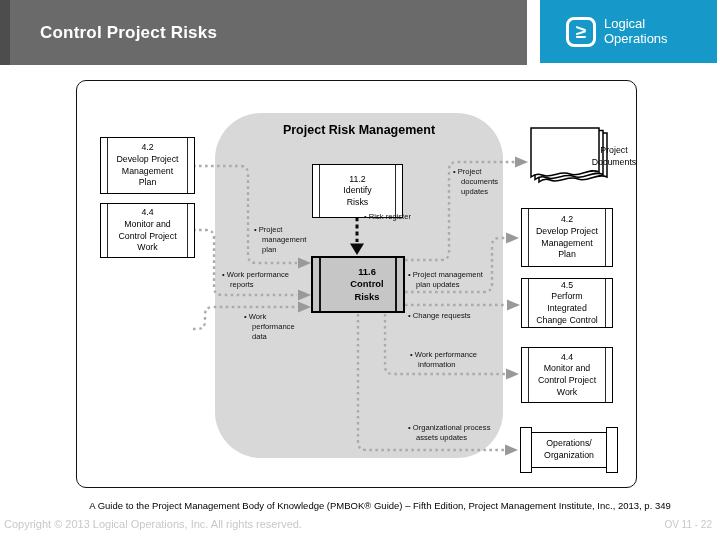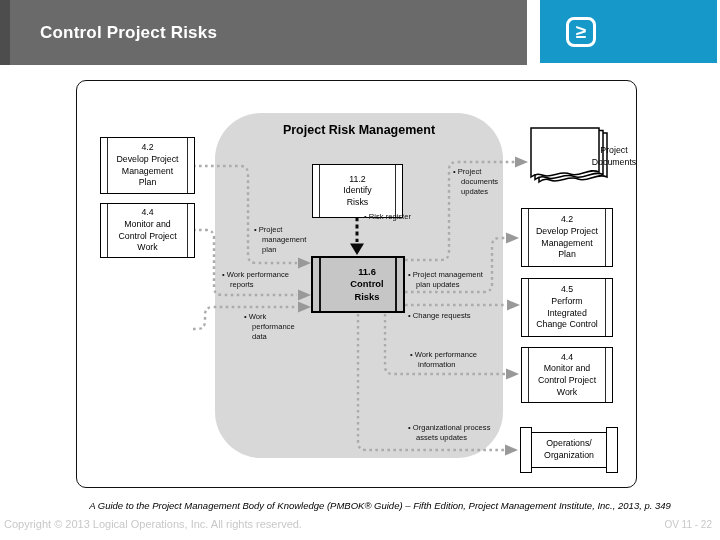--- a/index.html
+++ b/index.html
@@ -33,35 +33,39 @@
   .ent-rect { position:absolute; left:5px; right:5px; top:5px; bottom:5px; background:#fff; border:1.4px solid #000;
     display:flex; align-items:center; justify-content:center; text-align:center; font-size:8.8px; line-height:1.32; }
   .ent-bar { position:absolute; top:0; bottom:0; width:12px; background:#fff; border:1.4px solid #000; box-sizing:border-box; }
   .ent-bar-left { left:0; } .ent-bar-right { right:0; }
   
   .doc-shape { position:absolute; left:530px; top:127px; }
   .doc-label { position:absolute; left:530px; top:145px; width:72px; text-align:center; font-size:8.8px; line-height:1.35;margin-left:48px; }
   
   .flow-label { position:absolute; font-size:7.6px; line-height:1.33; color:#101010; white-space:pre; padding-left:8px; text-indent:-8px; }
   
-  .citation { position:absolute; left:0; top:500px; width:720px; box-sizing:border-box; padding-left:40px; text-align:center; font-size:9.5px; color:#000;font-style:italic; }
+  .citation { position:absolute; left:0; top:500px; width:720px; box-sizing:border-box; padding-left:40px; text-align:center; font-size:9.5px; color:#000; }
   .copyright { position:absolute; left:4px; top:518px; font-size:11px; color:#C8C8C8; }
   .slide-num { position:absolute; right:8px; top:519px; font-size:10px; color:#C8C8C8; }
 </style>
 </head>
 <body>
 
 <div class="slide">
 
   <div class="header-strip"></div>
   <div class="header-bar">
     <span class="header-title">Control Project Risks</span>
   </div>
   <div class="logo-block">
     <div class="logo-icon">≥</div>
+    <div class="logo-text">
+      <div>Logical</div>
+      <div>Operations</div>
+    </div>
   </div>
 
   <div class="outer-rect"></div>
   <div class="blob"></div>
   <div class="diagram-title">Project Risk Management</div>
 
   <svg class="connectors" viewBox="0 0 720 540">
     <g fill="none" stroke="#ABABAB" stroke-width="2.4" stroke-dasharray="2.6 3.4">
       <path d="M193,166 H240 Q248,166 248,174 V255 Q248,263 256,263 H297"></path>
       <path d="M193,230 H206 Q214,230 214,238 V287 Q214,295 222,295 H297"></path>
@@ -109,21 +113,21 @@
       <path d="M1,1 H69 V45 C59,40 50,51 40,47 C30,43 21,52 12,48 C7,46 4,47.5 1,50 Z"></path>
     </g>
   </svg>
   <div class="doc-label pre">Project
 Documents</div>
 
   <div class="pbox pre" style="left:521px;top:208px;width:92px;height:59px">4.2
 Develop Project
 Management
 Plan</div>
-  <div class="pbox pre" style="left:521px;top:278px;width:92px;height:59px">4.5
+  <div class="pbox pre" style="left:521px;top:278px;width:92px;height:50px">4.5
 Perform
 Integrated
 Change Control</div>
   <div class="pbox pre" style="left:521px;top:347px;width:92px;height:56px">4.4
 Monitor and
 Control Project
 Work</div>
 
   <div class="ent-box">
     <div class="ent-rect pre">Operations/

